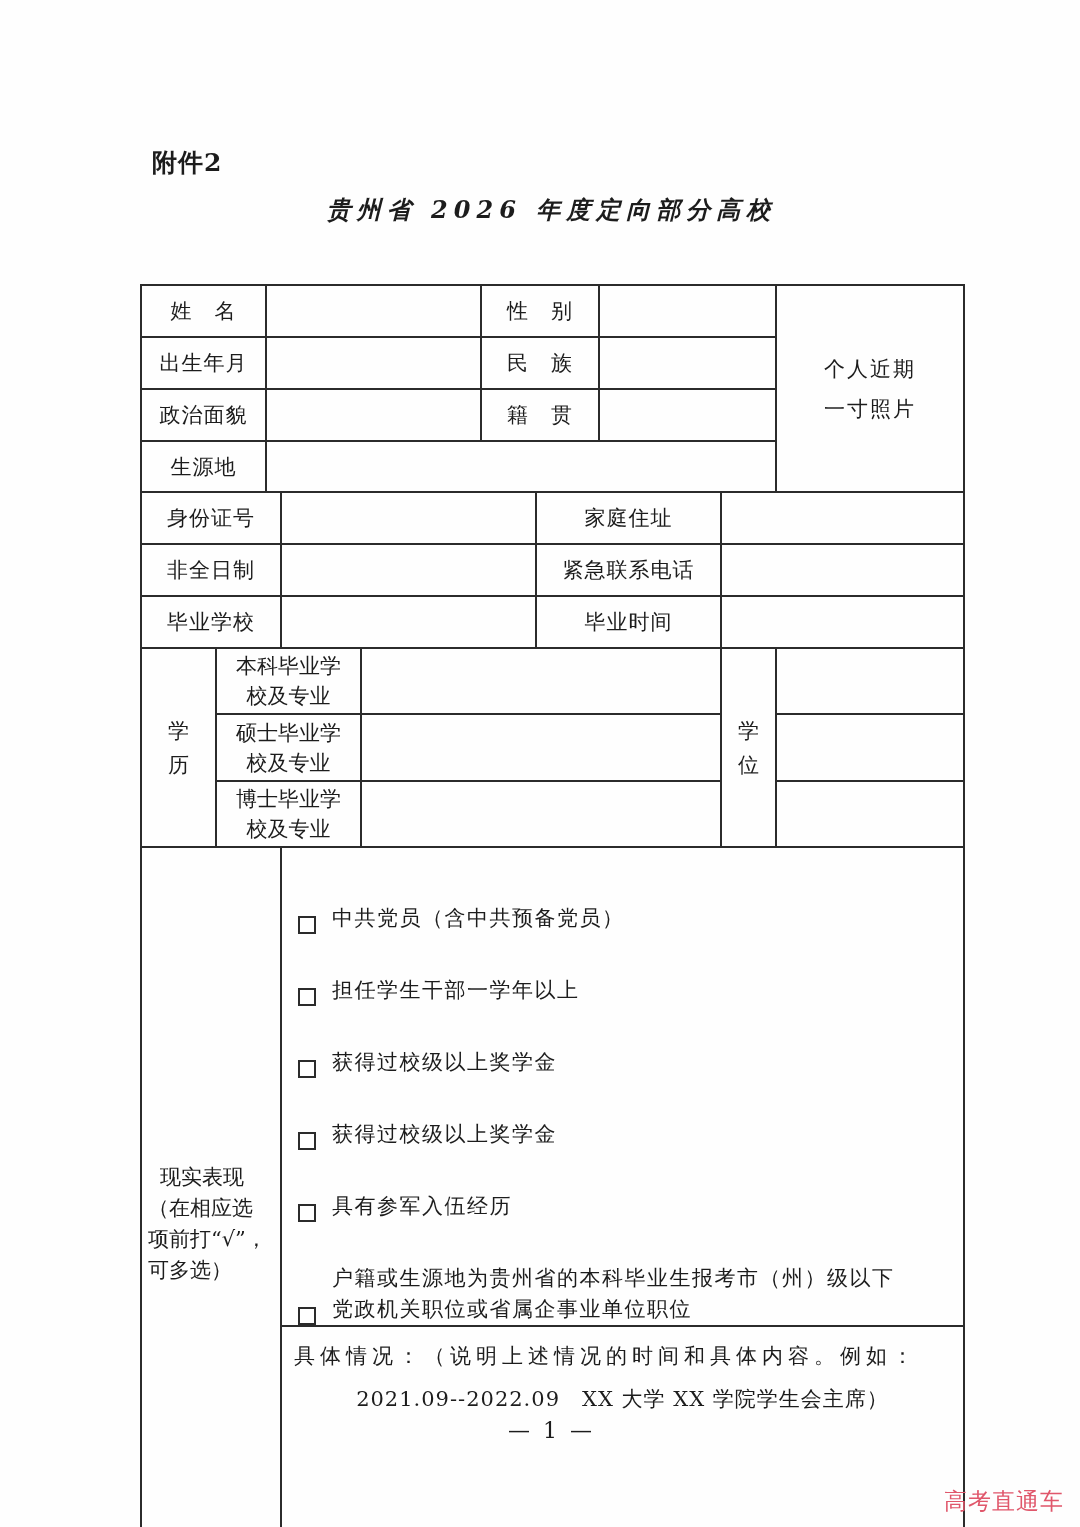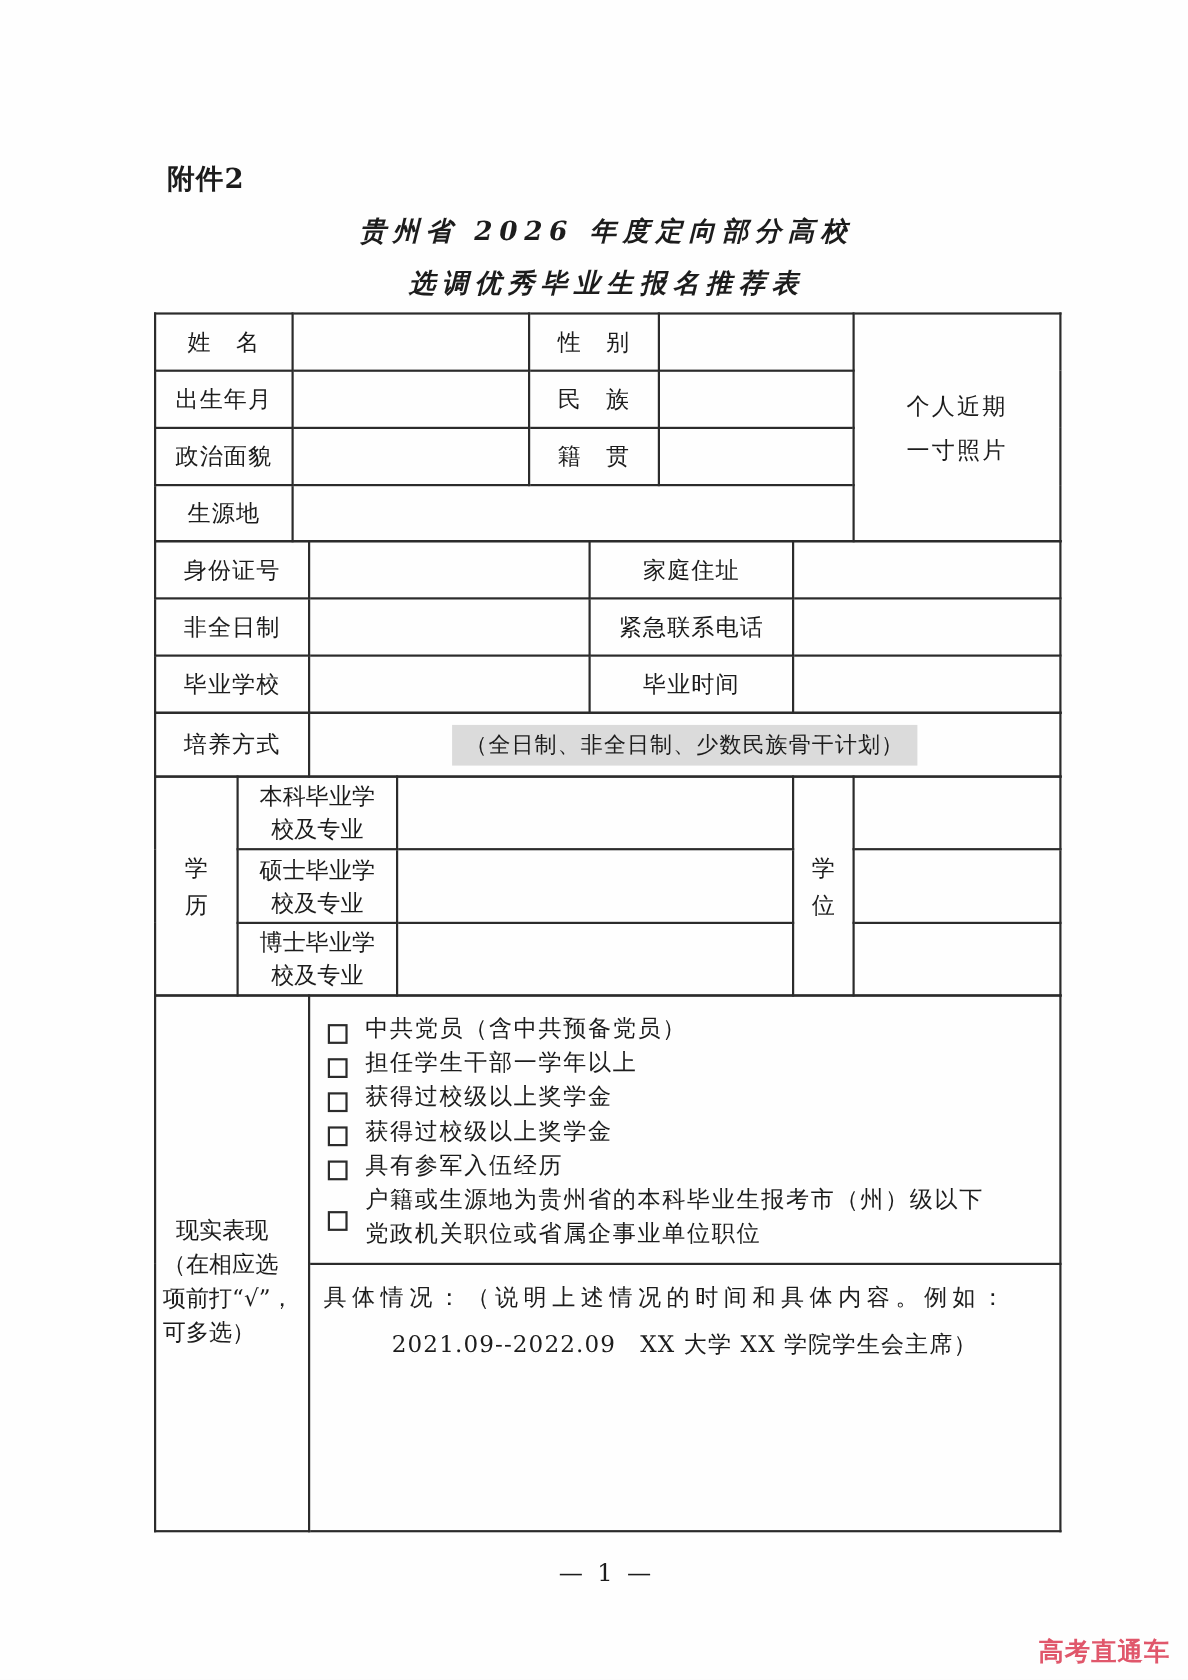--- a/index.html
+++ b/index.html
@@ -24,43 +24,42 @@
   td.sublbl{white-space:pre-line;line-height:30px;padding:2px 2px;margin-left:34px;}
 
   td.hint-cell{text-align:center;}
   .hint-hl{display:inline-block;background:#dbdbdb;padding:5px 12px;font-size:20px;letter-spacing:1px;}
 
   td.perf{padding:4px 4px;}
   .perf-line{font-size:21px;line-height:31px;text-align:left;padding-left:2px;}
   .perf-line.first{padding-left:14px;margin-top:32px;}
 
   td.checks{vertical-align:top;text-align:left;padding:14px 10px 0 14px;}
-  .opt{display:flex;align-items:center;line-height:31px;}
+  .opt{display:flex;align-items:flex-end;line-height:31px;margin-top:41px;}
   .box{flex:0 0 auto;width:14px;height:14px;border:2px solid #2b2b2b;margin:8px 16px 0 2px;background:#fff;}
   .opt-text{font-size:21px;letter-spacing:1.5px;max-width:580px;text-align:left;}
 
   td.detail{vertical-align:top;text-align:left;padding:12px 12px;}
   .detail-l1{font-size:21px;letter-spacing:5px;line-height:34px;}
   .detail-l2{font-size:21px;text-align:center;margin-top:12px;letter-spacing:1px;}
 
   .page-number{position:absolute;left:140px;width:823px;top:1418px;text-align:center;
                font-size:22px;letter-spacing:3px;}
-  .watermark{position:absolute;right:16px;top:1486px;font-size:23px;font-weight:bold;
+  .watermark{position:absolute;right:16px;top:1486px;font-size:23px;font-weight:normal;
              color:#e0576b;font-family:"DejaVu Sans","Liberation Sans",sans-serif;letter-spacing:1px;}
 </style>
 </head>
 <body>
 
 <div class="page">
 
   <div class="attachment">附件2</div>
 
   <div class="title">
     <div>贵州省 2026 年度定向部分高校</div>
-    <div>选调优秀毕业生报名推荐表</div>
   </div>
 
   <div class="form">
 
     <table class="t">
       <colgroup>
           <col style="width:125px">
           <col style="width:215px">
           <col style="width:118px">
           <col style="width:177px">
@@ -116,34 +115,20 @@
       </tr>
       <tr style="height:52px">
         <td class="lbl">毕业学校</td>
         <td></td>
         <td class="lbl">毕业时间</td>
         <td></td>
       </tr>
     </tbody>
       </table>
 
-    <table class="t">
-      <colgroup>
-          <col style="width:140px">
-          <col style="width:683px">
-        </colgroup>
-      <tbody>
-          <tr style="height:58px">
-        <td class="lbl">培养方式</td>
-        <td class="hint-cell">
-          <span class="hint-hl">（全日制、非全日制、少数民族骨干计划）</span>
-        </td>
-      </tr>
-    </tbody>
-      </table>
 
     <table class="t">
       <colgroup>
           <col style="width:75px">
           <col style="width:145px">
           <col style="width:360px">
           <col style="width:55px">
           <col style="width:188px">
         </colgroup>
       <tbody>

